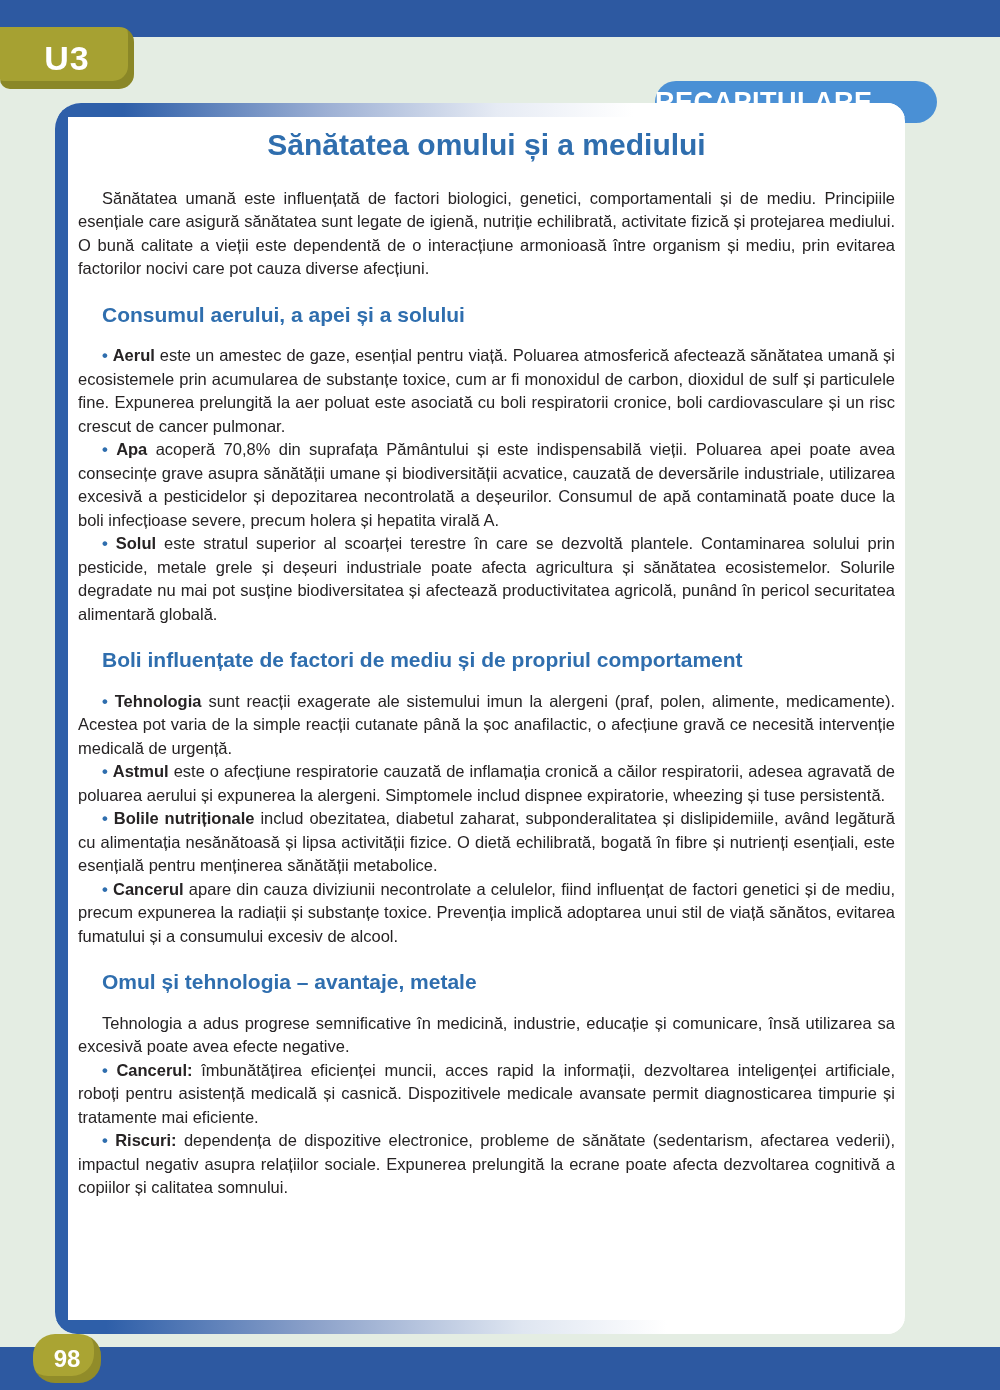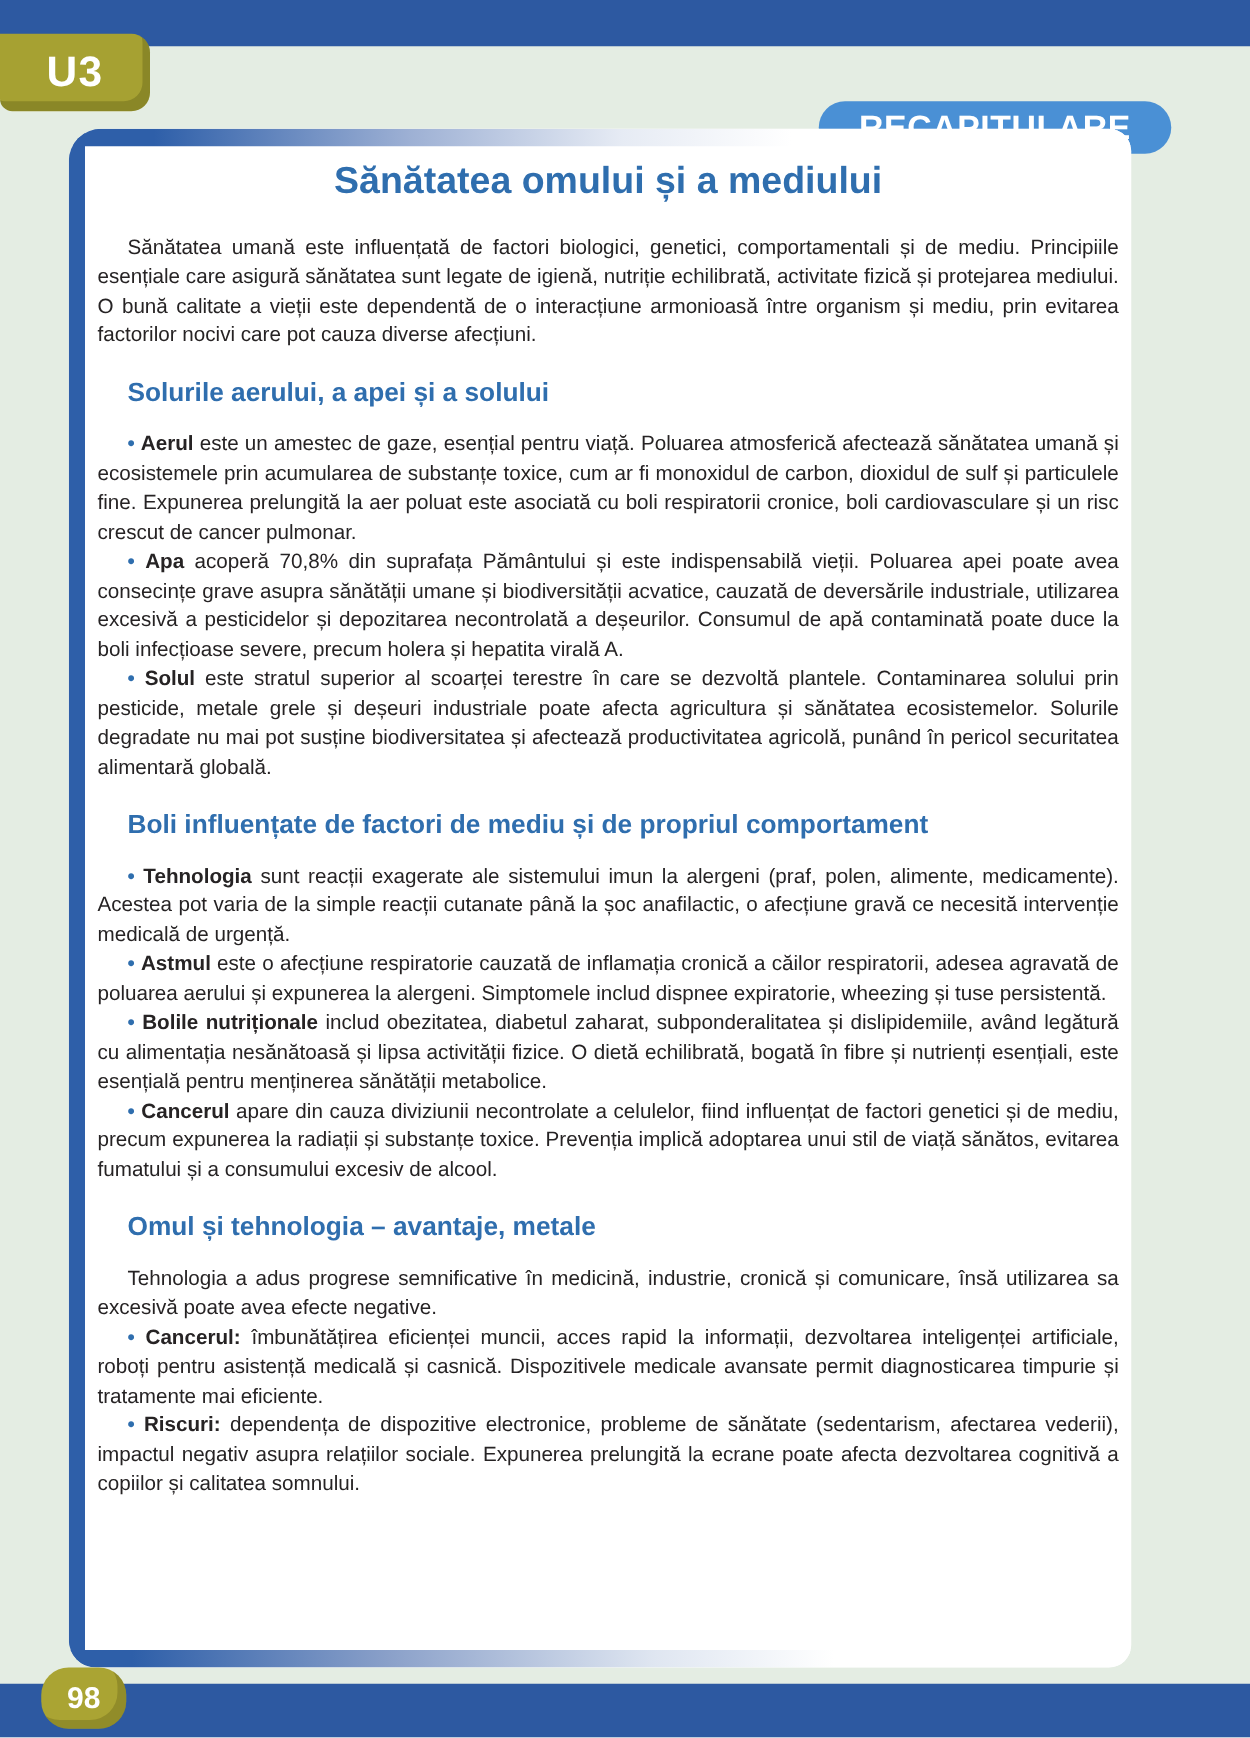--- a/index.html
+++ b/index.html
@@ -18,34 +18,34 @@
     width: 1000px; height: 37px;
     background: #2d59a1;
   }
   .bottom-band {
     position: absolute; left: 0; top: 1347px;
     width: 1000px; height: 43px;
     background: #2d59a1;
   }
   .unit-tab {
     position: absolute; left: 0; top: 27px;
-    width: 120px; height: 62px;
+    width: 134px; height: 62px;
     background: #a6a132;
     border-radius: 0 15px 15px 10px;
     box-shadow: inset -6px -8px 0 rgba(70,68,10,0.28);
     display: flex; align-items: center; justify-content: center;
     color: #ffffff; font-size: 34px; font-weight: bold;
     letter-spacing: 1px;
   }
   .recap-pill {
     position: absolute; left: 655px; top: 81px;
     width: 282px; height: 42px;
     background: #4a90d5;
     border-radius: 21px;
-    display: flex; align-items: center; justify-content: center;
+    display: flex; align-items: center; 
     color: #ffffff; font-size: 27px; font-weight: bold;
     letter-spacing: 0.5px;
   }
   .page-num-tab {
     position: absolute; left: 33px; top: 1334px;
     width: 68px; height: 49px;
     background: #aaa433;
     border-radius: 22px;
     box-shadow: inset -7px -7px 0 rgba(70,68,10,0.25);
     display: flex; align-items: center; justify-content: center;
@@ -119,36 +119,36 @@
   <div class="card-border-top"></div>
   <div class="card-border-bottom"></div>
   <div class="card-border-left"></div>
 
   <div class="card-content body-text">
 
     <h1 class="page-title">Sănătatea omului și a mediului</h1>
 
     <p class="para">Sănătatea umană este influențată de factori biologici, genetici, comportamentali și de mediu. Principiile esențiale care asigură sănătatea sunt legate de igienă, nutriție echilibrată, activitate fizică și protejarea mediului. O bună calitate a vieții este dependentă de o interacțiune armonioasă între organism și mediu, prin evitarea factorilor nocivi care pot cauza diverse afecțiuni.</p>
 
-    <h2 class="section-heading">Solurile aerului, a apei și a solului</h2>
+    <h2 class="section-heading">Consumul aerului, a apei și a solului</h2>
 
     <p class="para"><span class="bullet-dot">•</span> <b class="term">Aerul</b> <span>este un amestec de gaze, esențial pentru viață. Poluarea atmosferică afectează sănătatea umană și ecosistemele prin acumularea de substanțe toxice, cum ar fi monoxidul de carbon, dioxidul de sulf și particulele fine. Expunerea prelungită la aer poluat este asociată cu boli respiratorii cronice, boli cardiovasculare și un risc crescut de cancer pulmonar.</span></p>
     <p class="para"><span class="bullet-dot">•</span> <b class="term">Apa</b> <span>acoperă 70,8% din suprafața Pământului și este indispensabilă vieții. Poluarea apei poate avea consecințe grave asupra sănătății umane și biodiversității acvatice, cauzată de deversările industriale, utilizarea excesivă a pesticidelor și depozitarea necontrolată a deșeurilor. Consumul de apă contaminată poate duce la boli infecțioase severe, precum holera și hepatita virală A.</span></p>
     <p class="para"><span class="bullet-dot">•</span> <b class="term">Solul</b> <span>este stratul superior al scoarței terestre în care se dezvoltă plantele. Contaminarea solului prin pesticide, metale grele și deșeuri industriale poate afecta agricultura și sănătatea ecosistemelor. Solurile degradate nu mai pot susține biodiversitatea și afectează productivitatea agricolă, punând în pericol securitatea alimentară globală.</span></p>
 
     <h2 class="section-heading">Boli influențate de factori de mediu și de propriul comportament</h2>
 
     <p class="para"><span class="bullet-dot">•</span> <b class="term">Tehnologia</b> <span>sunt reacții exagerate ale sistemului imun la alergeni (praf, polen, alimente, medicamente). Acestea pot varia de la simple reacții cutanate până la șoc anafilactic, o afecțiune gravă ce necesită intervenție medicală de urgență.</span></p>
     <p class="para"><span class="bullet-dot">•</span> <b class="term">Astmul</b> <span>este o afecțiune respiratorie cauzată de inflamația cronică a căilor respiratorii, adesea agravată de poluarea aerului și expunerea la alergeni. Simptomele includ dispnee expiratorie, wheezing și tuse persistentă.</span></p>
     <p class="para"><span class="bullet-dot">•</span> <b class="term">Bolile nutriționale</b> <span>includ obezitatea, diabetul zaharat, subponderalitatea și dislipidemiile, având legătură cu alimentația nesănătoasă și lipsa activității fizice. O dietă echilibrată, bogată în fibre și nutrienți esențiali, este esențială pentru menținerea sănătății metabolice.</span></p>
     <p class="para"><span class="bullet-dot">•</span> <b class="term">Cancerul</b> <span>apare din cauza diviziunii necontrolate a celulelor, fiind influențat de factori genetici și de mediu, precum expunerea la radiații și substanțe toxice. Prevenția implică adoptarea unui stil de viață sănătos, evitarea fumatului și a consumului excesiv de alcool.</span></p>
 
     <h2 class="section-heading">Omul și tehnologia – avantaje, metale</h2>
 
-    <p class="para">Tehnologia a adus progrese semnificative în medicină, industrie, cronică și comunicare, însă utilizarea sa excesivă poate avea efecte negative.</p>
+    <p class="para">Tehnologia a adus progrese semnificative în medicină, industrie, educație și comunicare, însă utilizarea sa excesivă poate avea efecte negative.</p>
     <p class="para"><span class="bullet-dot">•</span> <b class="term">Cancerul:</b> <span>îmbunătățirea eficienței muncii, acces rapid la informații, dezvoltarea inteligenței artificiale, roboți pentru asistență medicală și casnică. Dispozitivele medicale avansate permit diagnosticarea timpurie și tratamente mai eficiente.</span></p>
     <p class="para"><span class="bullet-dot">•</span> <b class="term">Riscuri:</b> <span>dependența de dispozitive electronice, probleme de sănătate (sedentarism, afectarea vederii), impactul negativ asupra relațiilor sociale. Expunerea prelungită la ecrane poate afecta dezvoltarea cognitivă a copiilor și calitatea somnului.</span></p>
 
   </div>
 </div>
 
 <div class="page-num-tab">
   <span>98</span>
 </div>
 

